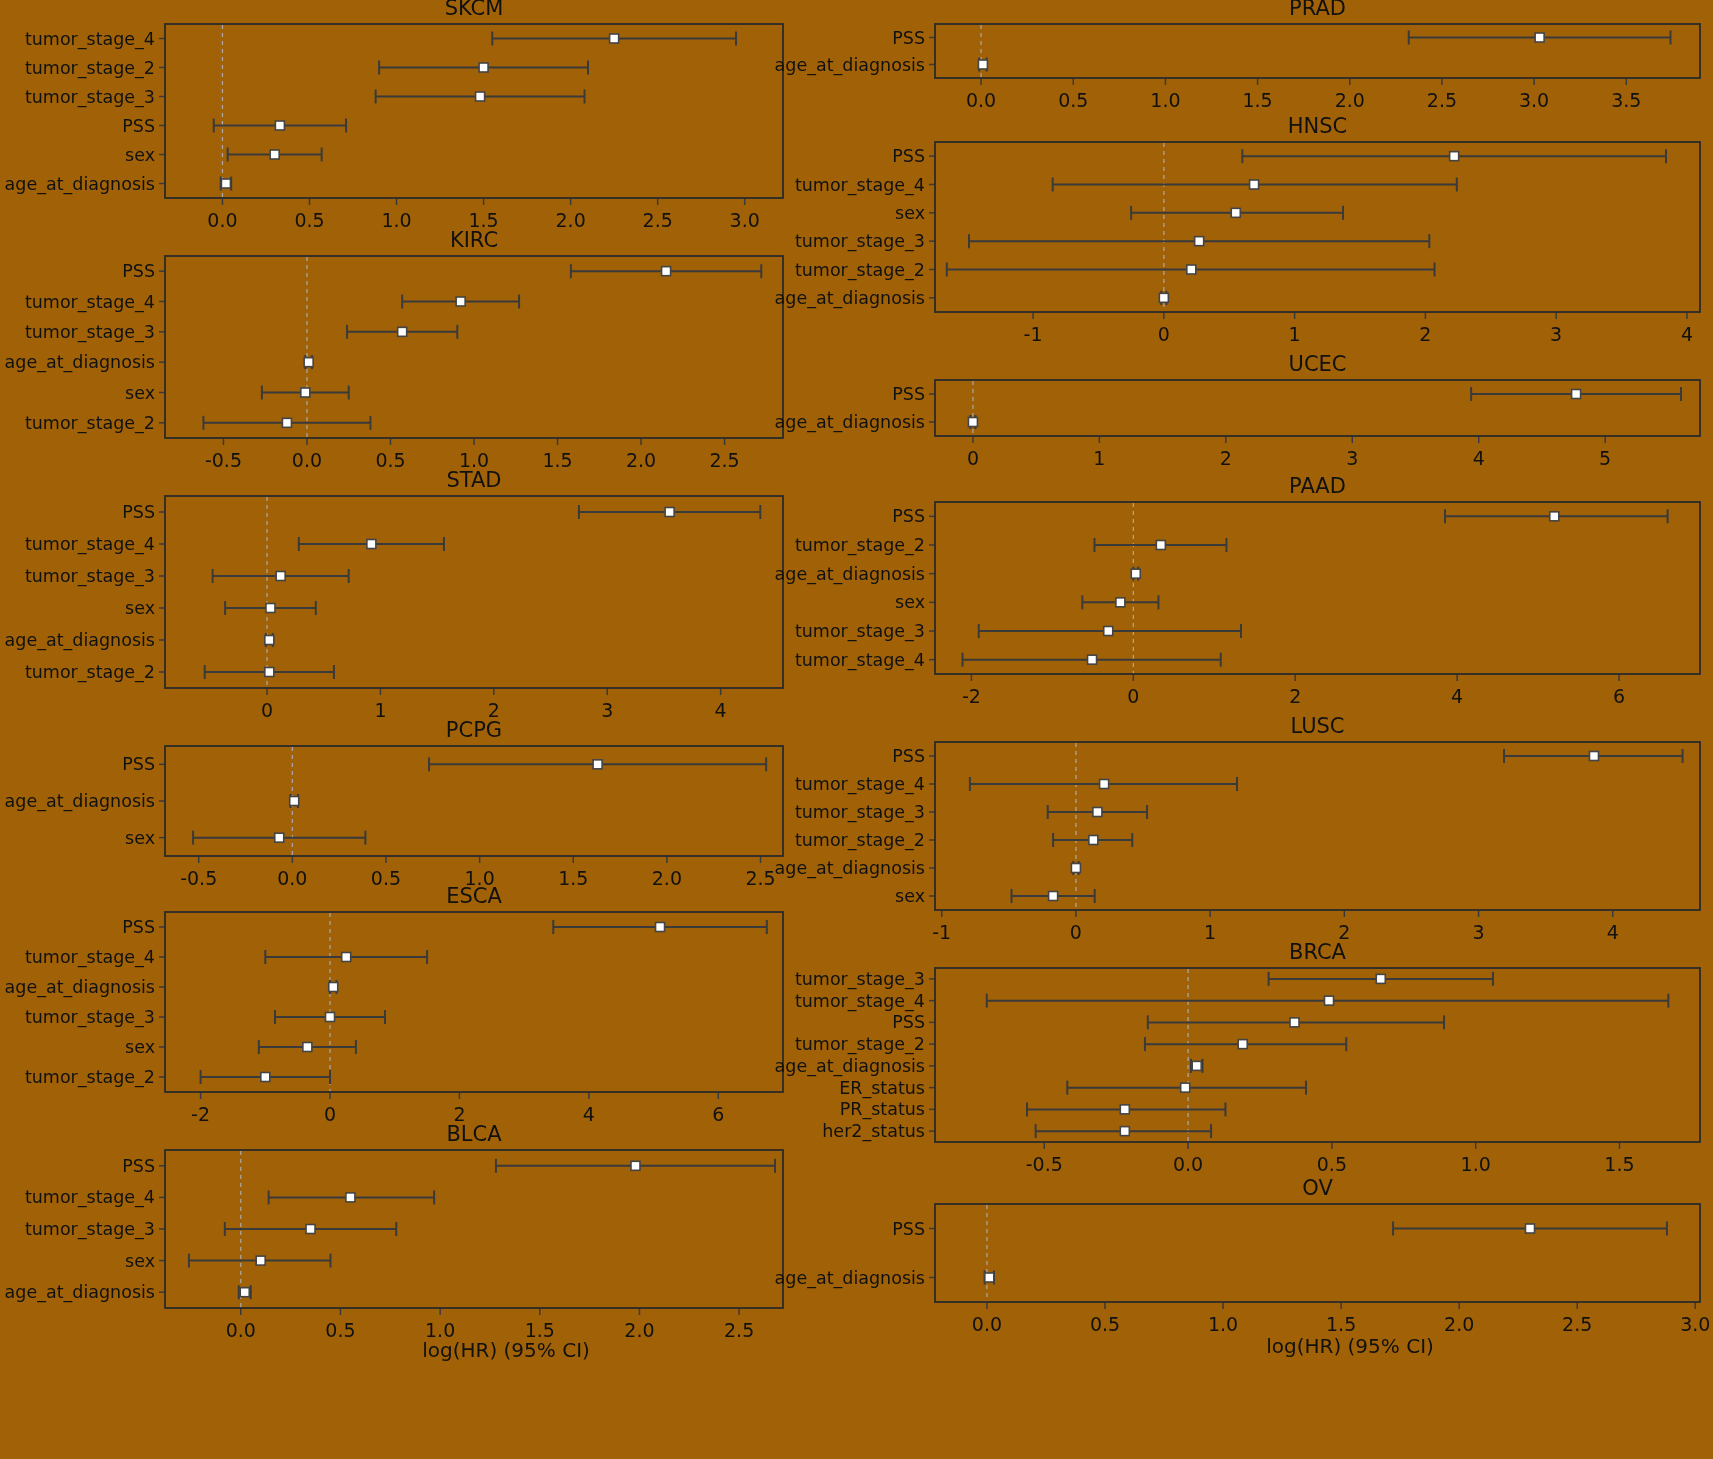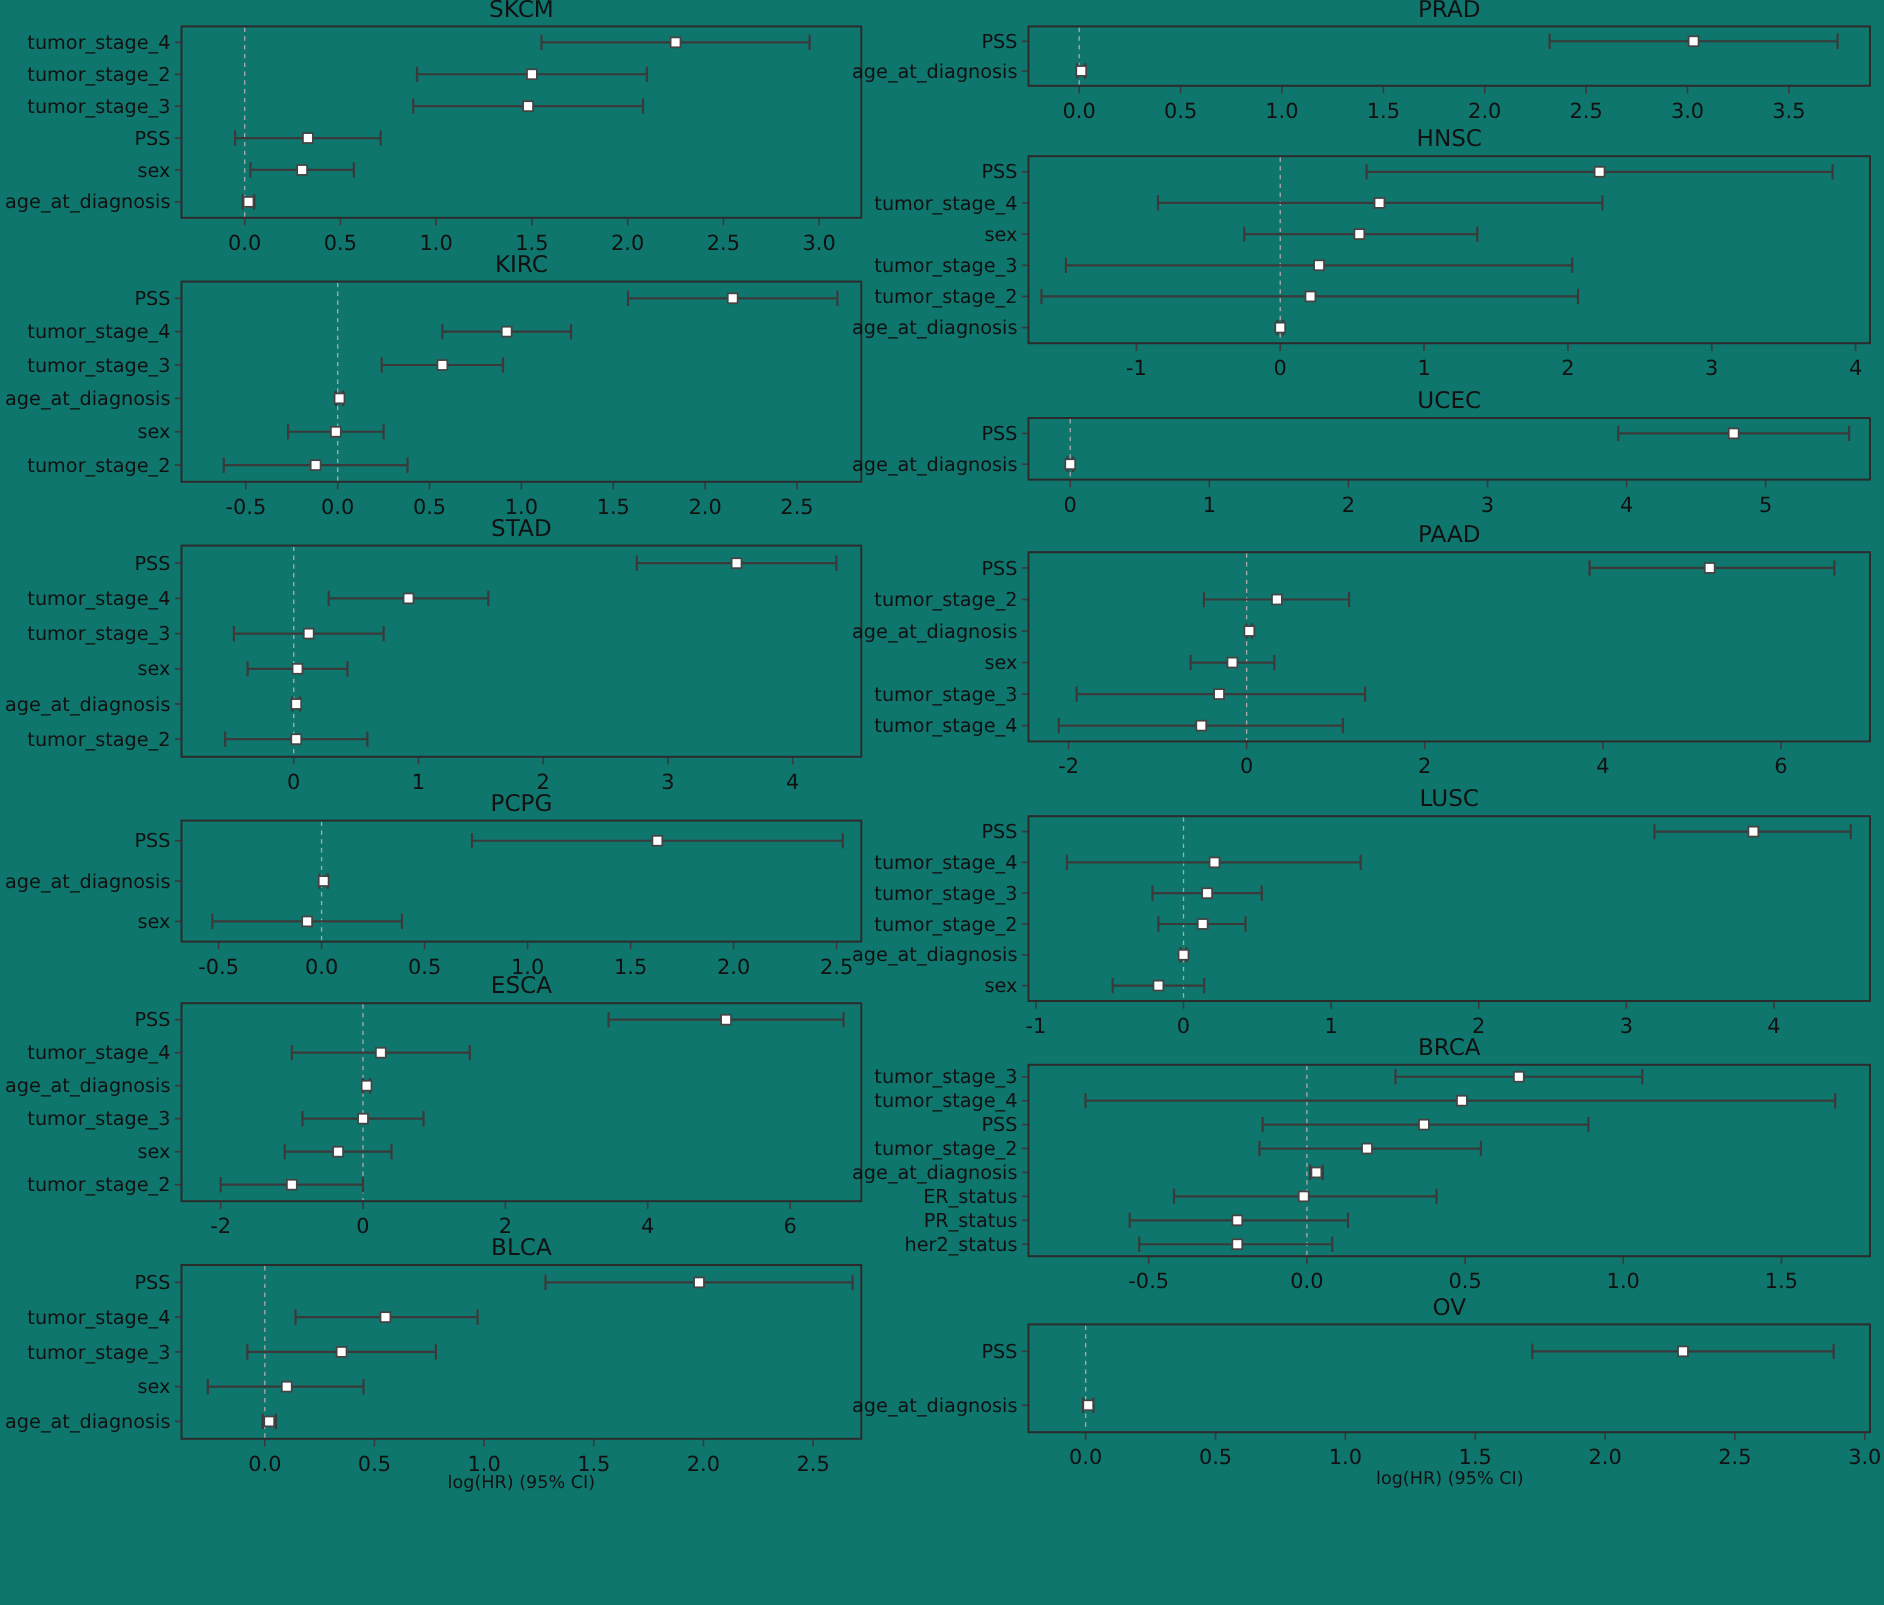--- a/index.html
+++ b/index.html
@@ -1,23 +1,23 @@
 <!DOCTYPE html>
 <html><head>
 <meta charset="utf-8">
 <style>
   html,body{margin:0;padding:0;background:#ffffff;}
-  .fig{position:relative;width:1713px;height:1459px;background:#0f766e;
+  .fig{position:relative;width:1713px;height:1459px;background:#a16207;
        font-family:"DejaVu Sans","Liberation Sans",sans-serif;text-align:center;}
   svg{position:absolute;left:0;top:0;overflow:visible;}
   svg text{fill:#111111;}
   .panel-title{font-size:21px;}
   .tick-label{font-size:19px;}
   .row-label{font-size:17.5px;}
-  .xlabel{position:absolute;font-size:16px;color:#111;transform:translateX(-50%);white-space:nowrap;}
+  .xlabel{position:absolute;font-size:20px;color:#111;transform:translateX(-50%);white-space:nowrap;margin-left:32px;}
 </style>
 </head>
 <body>
 
 <div class="fig">
   <svg id="chart" width="1713" height="1459">
       <g>
         <text x="474" y="15" text-anchor="middle" class="panel-title">SKCM</text>
         <line x1="222.44788732394366" x2="222.44788732394366" y1="25" y2="197" stroke="#aaaaaa" stroke-width="1.2" stroke-dasharray="4 4"></line>
         <g>

